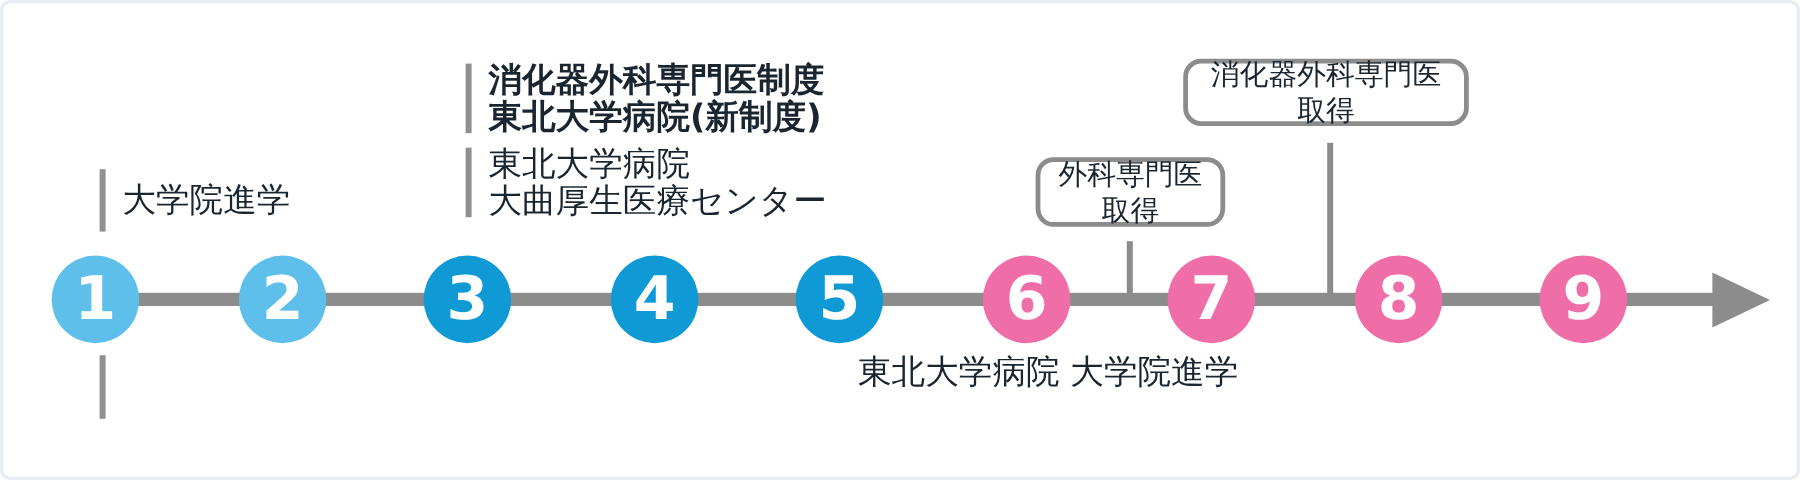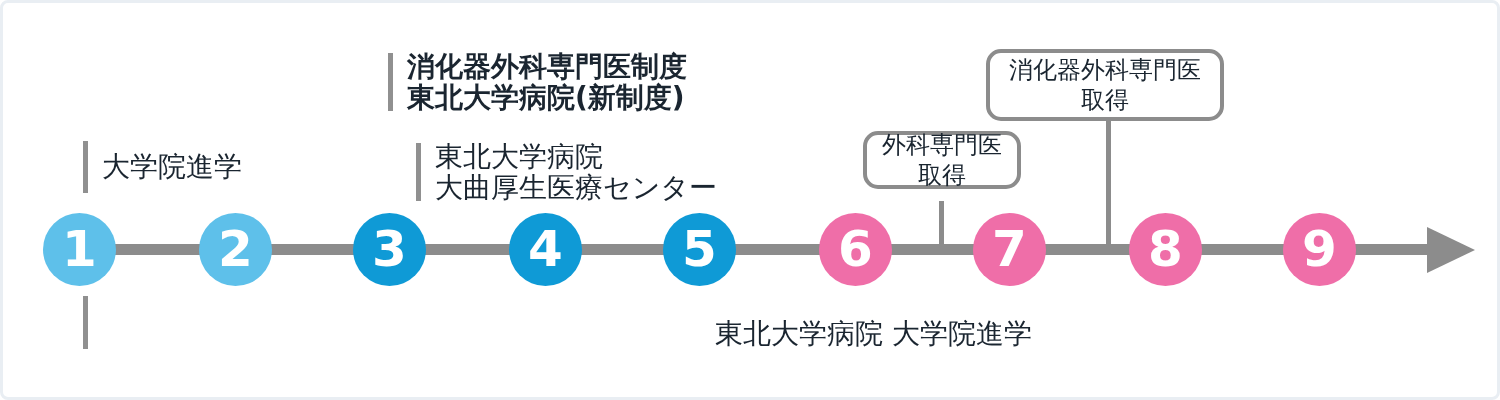--- a/index.html
+++ b/index.html
@@ -56,21 +56,20 @@
     line-height: 1;
     padding-bottom: 2px;
     box-sizing: border-box;
   }
 
   
   .note {
     position: absolute;
     display: flex;
     align-items: center;
-    justify-content: space-between;
   }
   .note .tick {
     width: 5px;
     align-self: stretch;
     background: #909090;
     flex: none;
   }
   .note .note-text {
     margin-left: 14px;
     font-size: 28px;
@@ -103,26 +102,26 @@
     position: absolute;
     width: 5px;
     background: #8c8c8c;
     z-index: 1;
   }
 
   
   #note-early    { left: 80px;  top: 138px; height: 52px; }
   #note-omagari  { left: 80px;  top: 293px; height: 53px; }
   #note-newsys   { left: 385px; top: 50px;  height: 58px; }
-  #note-program  { left: 385px; top: 140px; height: 58px; margin-left: 28px; }
+  #note-program  { left: 385px; top: 120px; height: 58px; }
   #note-grad     { left: 698px; top: 292px; height: 54px; flex-direction: column; }
 
   #callout-surgeon { left: 860px; top: 128px; width: 158px; height: 58px; }
   #stem-surgeon    { left: 936px; top: 198px; height: 46px; }
-  #callout-gi      { left: 983px; top: 46px;  width: 238px; height: 72px; text-align: center; }
+  #callout-gi      { left: 983px; top: 46px;  width: 238px; height: 56px; text-align: center; }
   #stem-gi         { left: 1103px; top: 116px; height: 128px; }
 
   .step:nth-of-type(1) { left: 40px; }
 </style>
 </head>
 <body>
 
 <div class="canvas">
 
   <div class="note" id="note-early">

